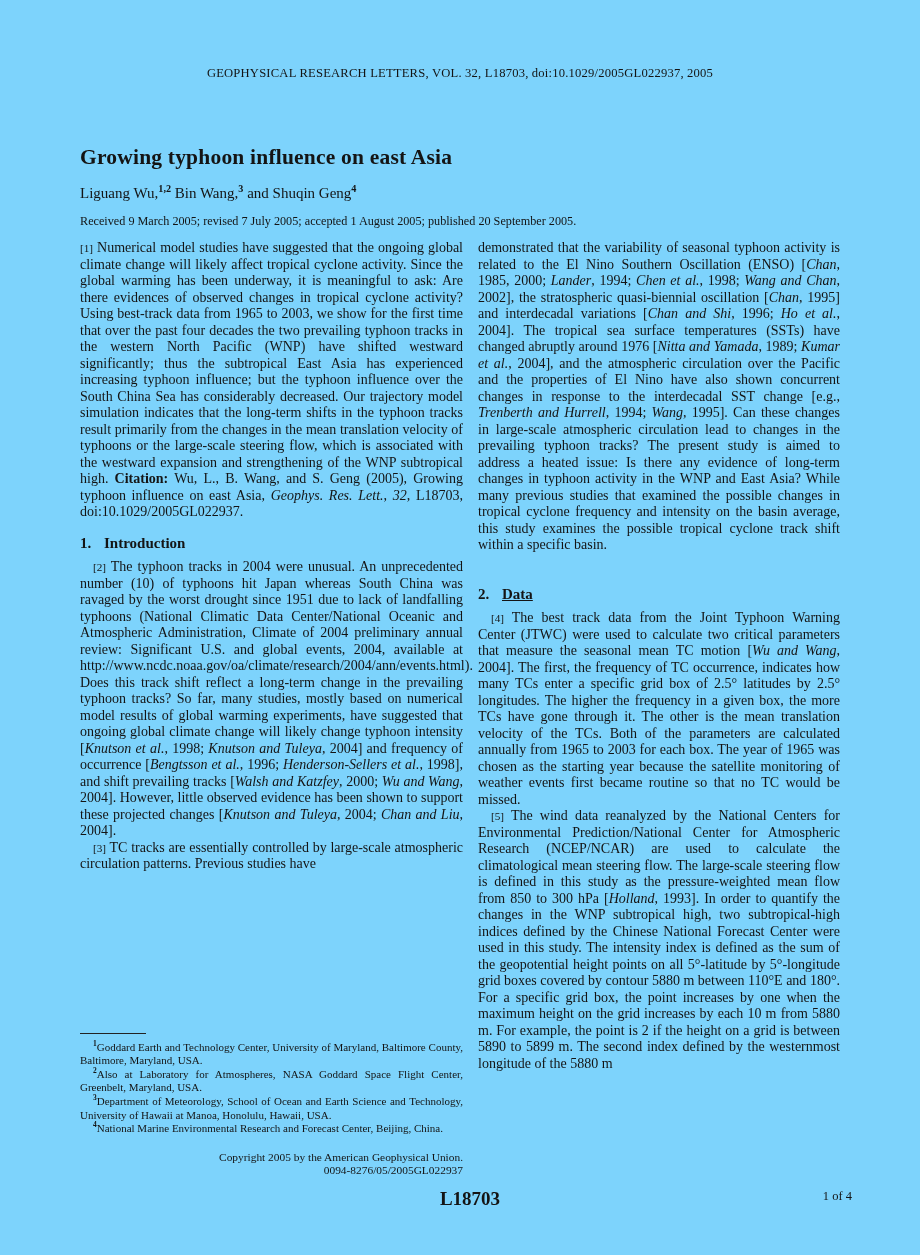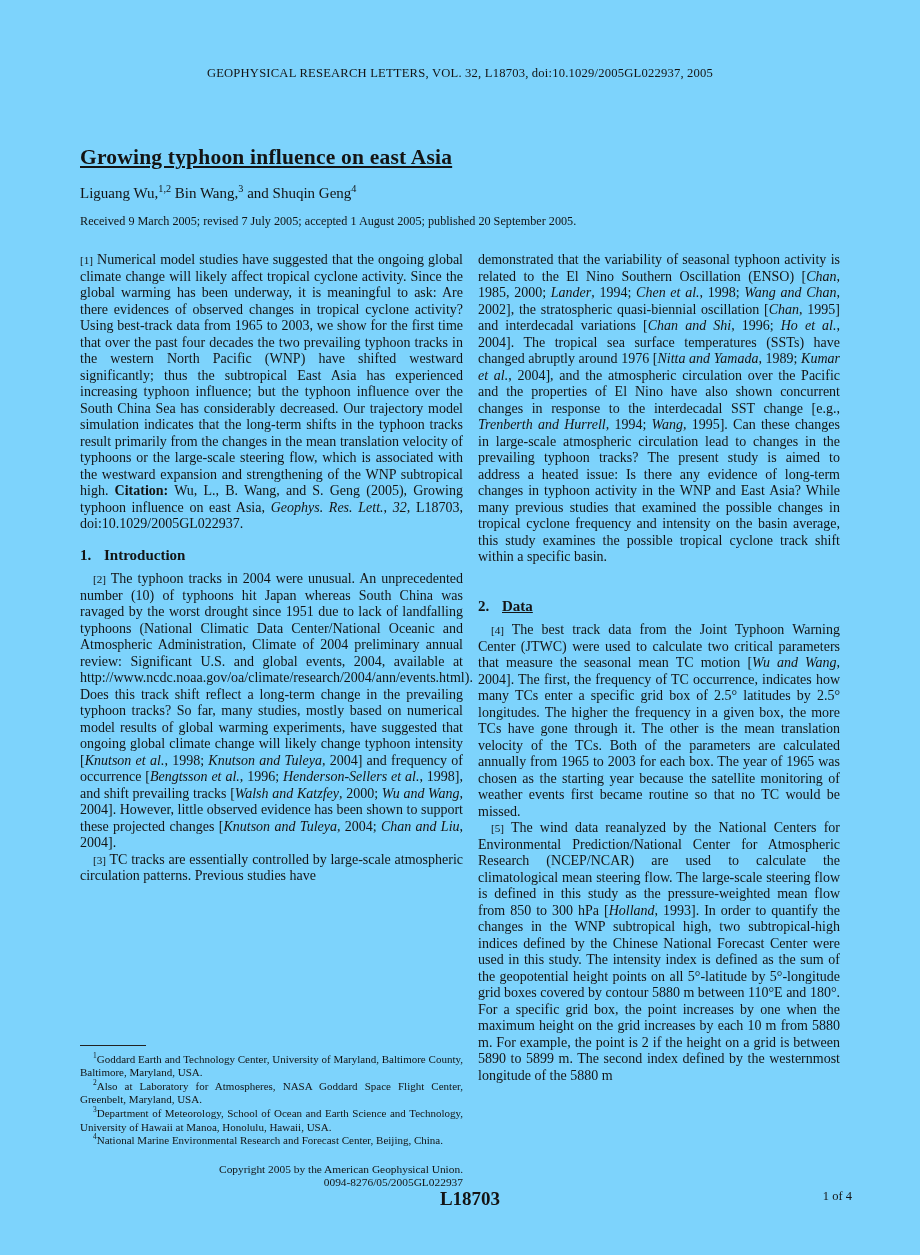--- a/index.html
+++ b/index.html
@@ -18,48 +18,47 @@
     font-size: 12.6px;
     letter-spacing: 0.2px;
     white-space: nowrap;
   }
   .title-block { margin: 64px 80px 0 80px; }
   .paper-title {
     margin: 0;
     font-size: 21.5px;
     font-weight: bold;
     letter-spacing: 0.2px;
-    text-decoration: underline;
   }
   .authors {
     margin-top: 15px;
     font-size: 15px;
   }
   .received {
     margin-top: 12px;
     font-size: 12.2px;
   }
   .columns {
     display: flex;
     gap: 15px;
-    margin: 23px 80px 0 80px;
+    margin: 11px 80px 0 80px;
     height: 938px;
   }
   .col {
     width: 383px;
     text-align: justify;
     font-size: 14px;
     line-height: 16.5px;
   }
   .col-left { display: flex; flex-direction: column; }
   .col p { margin: 0; }
   .body-para { text-indent: 13px; }
   .no-indent { text-indent: 0; }
   .pnum { font-size: 0.8em; }
-  sup { font-size: 0.68em; line-height: 0; }
+  sup { font-size: 0.68em; line-height: 0; font-weight: bold; }
   .section-heading {
     margin: 14px 0 8px 0;
     font-size: 15px;
     font-weight: bold;
   }
   .section-heading .sec-num { display: inline-block; min-width: 24px; }
   .section-heading-2 { margin-top: 32px; text-decoration: underline; }
   .footnote-block { margin-top: auto; }
   .footnote-rule {
     width: 66px; height: 0;

